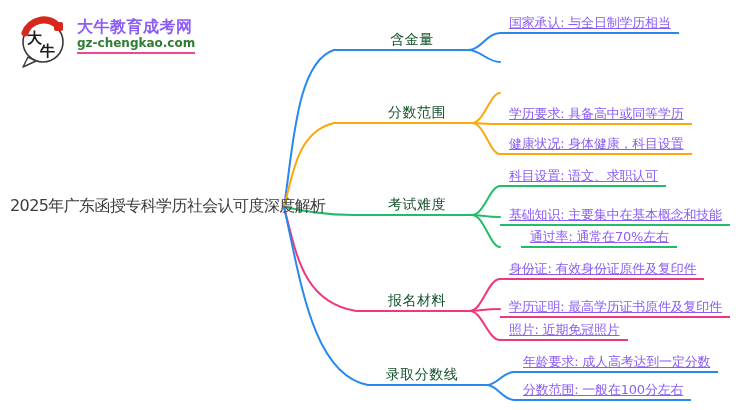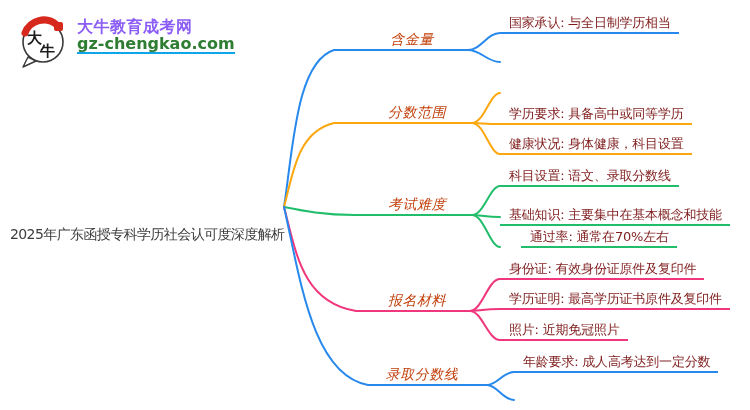--- a/index.html
+++ b/index.html
@@ -13,39 +13,39 @@
   svg.connectors path{fill:none;stroke-width:2;stroke-linecap:round;}
   .c-blue{stroke:#2789EB;}
   .c-orange{stroke:#FCA70D;}
   .c-green{stroke:#20BE6B;}
   .c-pink{stroke:#F0367C;}
 
   
   .logo{position:absolute;left:16px;top:12px;display:flex;align-items:flex-start;gap:7px;cursor:pointer;}
   .logo-text{display:flex;flex-direction:column;margin-top:5px;}
   .logo-title{font-size:16px;font-weight:bold;color:#8b5cf6;letter-spacing:.5px;line-height:19px;}
-  .logo-domain{font-size:16px;font-weight:bold;color:#2E7D32;line-height:15px;
-    border-bottom:2px solid #0ea5e9;padding-bottom:1px;align-self:flex-start;}
+  .logo-domain{font-size:12px;font-weight:bold;color:#2E7D32;line-height:15px;
+    border-bottom:2px solid #ec4899;padding-bottom:1px;align-self:flex-start;}
 
   
   .central{
     position:absolute;left:10px;top:197px;width:266px;
-    font-size:14px;line-height:18px;color:#3C3C3C;white-space:nowrap;letter-spacing:-0.6px;margin-top:28px;
+    font-size:16px;line-height:18px;color:#3C3C3C;white-space:nowrap;letter-spacing:-0.6px;
   }
 
   
   .blabel{
     position:absolute;transform:translateX(-50%);
-    font-size:14px;line-height:18px;color:#c2410c;white-space:nowrap;letter-spacing:.5px;font-style:italic;
+    font-size:14px;line-height:18px;color:#14532d;white-space:nowrap;letter-spacing:.5px;
   }
 
   
   .leaf{
-    position:absolute;font-size:13px;line-height:17px;color:#7f1d1d;
-    padding:0 8px 1px 9px;border-bottom:2px solid #0ea5e9;white-space:nowrap;letter-spacing:-0.2px;
+    position:absolute;font-size:13px;line-height:17px;color:#8b5cf6;
+    padding:0 8px 1px 9px;border-bottom:2px solid #0ea5e9;white-space:nowrap;letter-spacing:-0.2px;text-decoration:underline;
   }
   .b-blue{border-color:#2789EB;}
   .b-orange{border-color:#FCA70D;}
   .b-green{border-color:#20BE6B;}
   .b-pink{border-color:#F0367C;}
 </style>
 </head>
 <body>
 
 <div class="stage">
@@ -97,23 +97,24 @@
   <div class="blabel" style="left:417px;top:103px;">分数范围</div>
   <div class="blabel" style="left:417px;top:195px;text-align:center;">考试难度</div>
   <div class="blabel" style="left:417px;top:291px;">报名材料</div>
   <div class="blabel" style="left:422px;top:365px;">录取分数线</div>
 
   <div class="leaf b-blue" style="left:500px;top:14px;">国家承认: 与全日制学历相当</div>
 
   <div class="leaf b-orange" style="left:500px;top:105px;">学历要求: 具备高中或同等学历</div>
   <div class="leaf b-orange" style="left:500px;top:135px;">健康状况: 身体健康，科目设置</div>
 
-  <div class="leaf b-green" style="left:500px;top:167px;">科目设置: 语文、录取分数线</div>
+  <div class="leaf b-green" style="left:500px;top:167px;">科目设置: 语文、求职认可</div>
   <div class="leaf b-green" style="left:500px;top:198px;margin-top:8px;">基础知识: 主要集中在基本概念和技能</div>
   <div class="leaf b-green" style="left:521px;top:228px;">通过率: 通常在70%左右</div>
 
   <div class="leaf b-pink" style="left:500px;top:260px;">身份证: 有效身份证原件及复印件</div>
-  <div class="leaf b-pink" style="left:500px;top:290px;">学历证明: 最高学历证书原件及复印件</div>
+  <div class="leaf b-pink" style="left:500px;top:298px;">学历证明: 最高学历证书原件及复印件</div>
   <div class="leaf b-pink" style="left:500px;top:321px;">照片: 近期免冠照片</div>
 
   <div class="leaf b-blue" style="left:514px;top:353px;">年龄要求: 成人高考达到一定分数</div>
+  <div class="leaf b-blue" style="left:514px;top:381px;">分数范围: 一般在100分左右</div>
 
 </div>
 
 </body></html>

